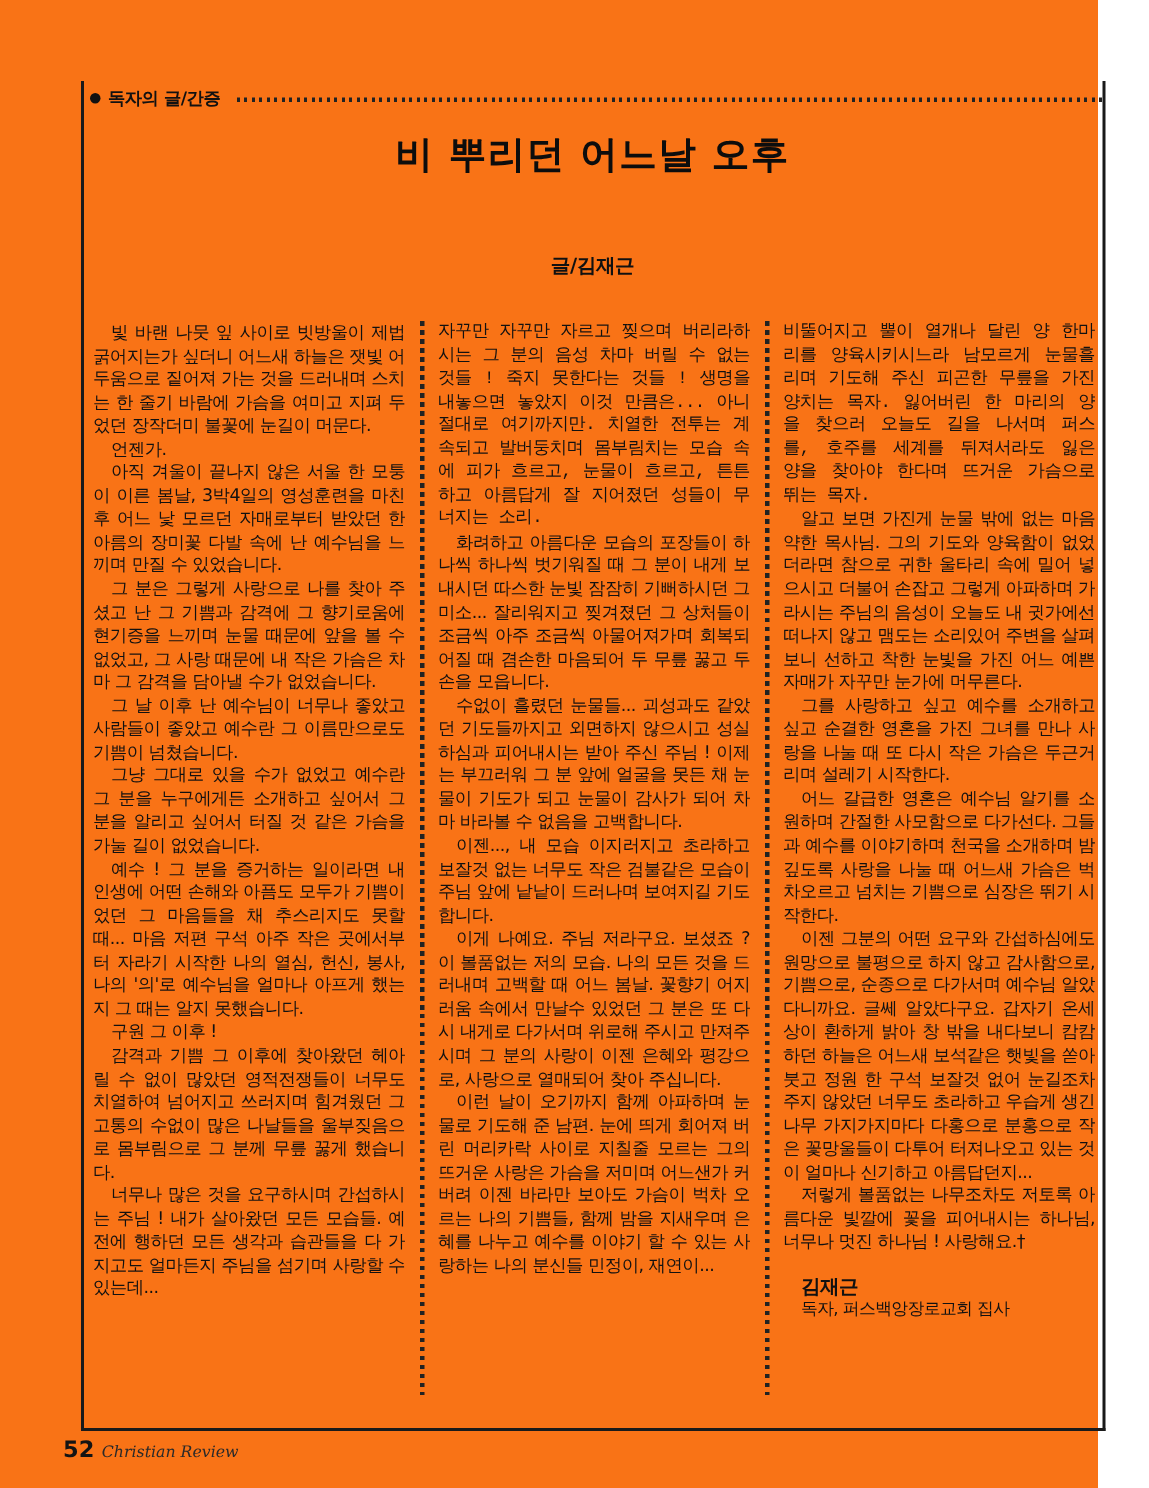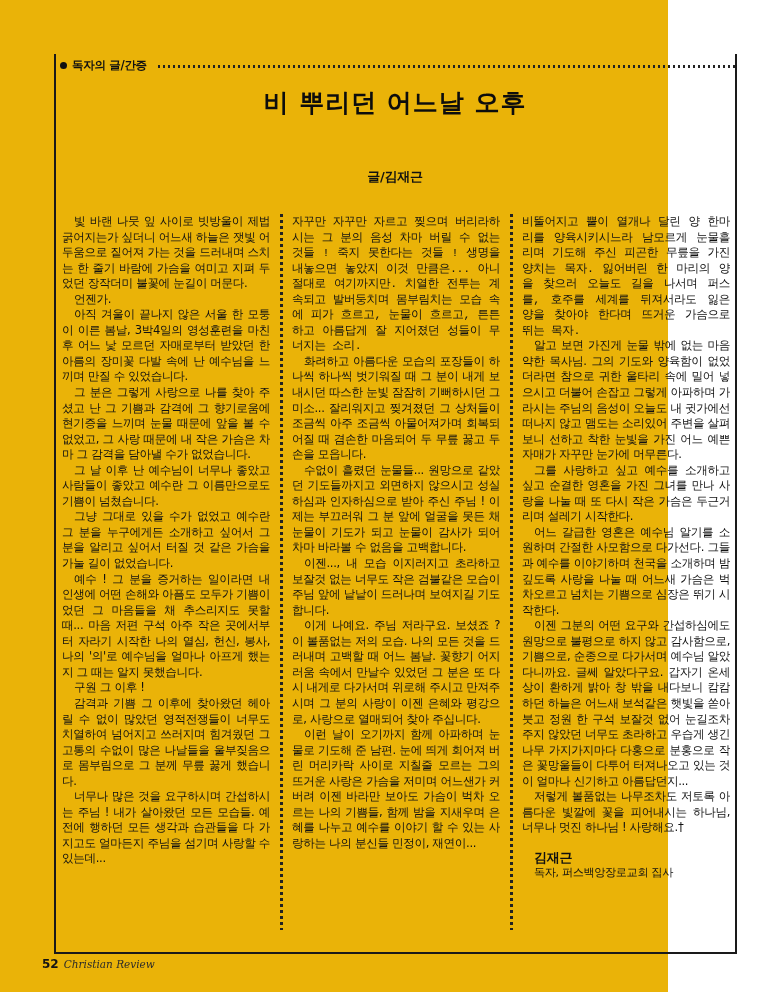--- a/index.html
+++ b/index.html
@@ -12,23 +12,23 @@
     height: 992px;
     font-family: "DejaVu Sans", "Liberation Sans", sans-serif;
     color: #111;
     position: relative;
     overflow: hidden;
   }
 
   .page {
     position: absolute;
     left: 0; top: 0;
-    width: 668px;
+    width: 732px;
     height: 992px;
-    background: #eab308;
+    background: #f97316;
   }
 
   
   .frame-left {
     position: absolute;
     left: 54px;
     top: 54px;
     width: 2px;
     height: 900px;
     background: #1a1a1a;
@@ -180,21 +180,21 @@
   }
   .footer {
     position: absolute;
     left: 42px;
     top: 957px;
     display: flex;
     align-items: baseline;
     gap: 5px;
   }
   .folio {
-    font-size: 12px;
+    font-size: 15px;
     font-weight: bold;
     color: #141414;
   }
   .pub {
     font-size: 10.5px;
     font-style: italic;
     color: #2a2a2a;
     font-family: "DejaVu Serif", "Liberation Serif", serif;
   }
 </style>
@@ -228,21 +228,21 @@
       <p>구원 그 이후 !</p>
       <p>감격과 기쁨 그 이후에 찾아왔던 헤아릴 수 없이 많았던 영적전쟁들이 너무도 치열하여 넘어지고 쓰러지며 힘겨웠던 그 고통의 수없이 많은 나날들을 울부짖음으로 몸부림으로 그 분께 무릎 꿇게 했습니다.</p>
       <p>너무나 많은 것을 요구하시며 간섭하시는 주님 ! 내가 살아왔던 모든 모습들. 예전에 행하던 모든 생각과 습관들을 다 가지고도 얼마든지 주님을 섬기며 사랑할 수 있는데...</p>
     </div>
 
     <div class="gutter"></div>
 
     <div class="col">
       <p class="noindent">자꾸만 자꾸만 자르고 찢으며 버리라하시는 그 분의 음성 차마 버릴 수 없는 것들 ! 죽지 못한다는 것들 ! 생명을 내놓으면 놓았지 이것 만큼은... 아니 절대로 여기까지만. 치열한 전투는 계속되고 발버둥치며 몸부림치는 모습 속에 피가 흐르고, 눈물이 흐르고, 튼튼하고 아름답게 잘 지어졌던 성들이 무너지는 소리.</p>
       <p>화려하고 아름다운 모습의 포장들이 하나씩 하나씩 벗기워질 때 그 분이 내게 보내시던 따스한 눈빛 잠잠히 기뻐하시던 그 미소... 잘리워지고 찢겨졌던 그 상처들이 조금씩 아주 조금씩 아물어져가며 회복되어질 때 겸손한 마음되어 두 무릎 꿇고 두 손을 모읍니다.</p>
-      <p>수없이 흘렸던 눈물들... 원망으로 같았던 기도들까지고 외면하지 않으시고 성실하심과 인자하심으로 받아 주신 주님 ! 이제는 부끄러워 그 분 앞에 얼굴을 못든 채 눈물이 기도가 되고 눈물이 감사가 되어 차마 바라볼 수 없음을 고백합니다.</p>
+      <p>수없이 흘렸던 눈물들... 괴성과도 같았던 기도들까지고 외면하지 않으시고 성실하심과 피어내시는 받아 주신 주님 ! 이제는 부끄러워 그 분 앞에 얼굴을 못든 채 눈물이 기도가 되고 눈물이 감사가 되어 차마 바라볼 수 없음을 고백합니다.</p>
       <p>이젠..., 내 모습 이지러지고 초라하고 보잘것 없는 너무도 작은 검불같은 모습이 주님 앞에 낱낱이 드러나며 보여지길 기도합니다.</p>
       <p>이게 나예요. 주님 저라구요. 보셨죠 ? 이 볼품없는 저의 모습. 나의 모든 것을 드러내며 고백할 때 어느 봄날. 꽃향기 어지러움 속에서 만날수 있었던 그 분은 또 다시 내게로 다가서며 위로해 주시고 만져주시며 그 분의 사랑이 이젠 은혜와 평강으로, 사랑으로 열매되어 찾아 주십니다.</p>
       <p>이런 날이 오기까지 함께 아파하며 눈물로 기도해 준 남편. 눈에 띄게 회어져 버린 머리카락 사이로 지칠줄 모르는 그의 뜨거운 사랑은 가슴을 저미며 어느샌가 커버려 이젠 바라만 보아도 가슴이 벅차 오르는 나의 기쁨들, 함께 밤을 지새우며 은혜를 나누고 예수를 이야기 할 수 있는 사랑하는 나의 분신들 민정이, 재연이...</p>
     </div>
 
     <div class="gutter"></div>
 
     <div class="col">
       <p class="noindent">비뚤어지고 뿔이 열개나 달린 양 한마리를 양육시키시느라 남모르게 눈물흘리며 기도해 주신 피곤한 무릎을 가진 양치는 목자. 잃어버린 한 마리의 양을 찾으러 오늘도 길을 나서며 퍼스를, 호주를 세계를 뒤져서라도 잃은 양을 찾아야 한다며 뜨거운 가슴으로 뛰는 목자.</p>
       <p>알고 보면 가진게 눈물 밖에 없는 마음약한 목사님. 그의 기도와 양육함이 없었더라면 참으로 귀한 울타리 속에 밀어 넣으시고 더불어 손잡고 그렇게 아파하며 가라시는 주님의 음성이 오늘도 내 귓가에선 떠나지 않고 맴도는 소리있어 주변을 살펴보니 선하고 착한 눈빛을 가진 어느 예쁜 자매가 자꾸만 눈가에 머무른다.</p>

